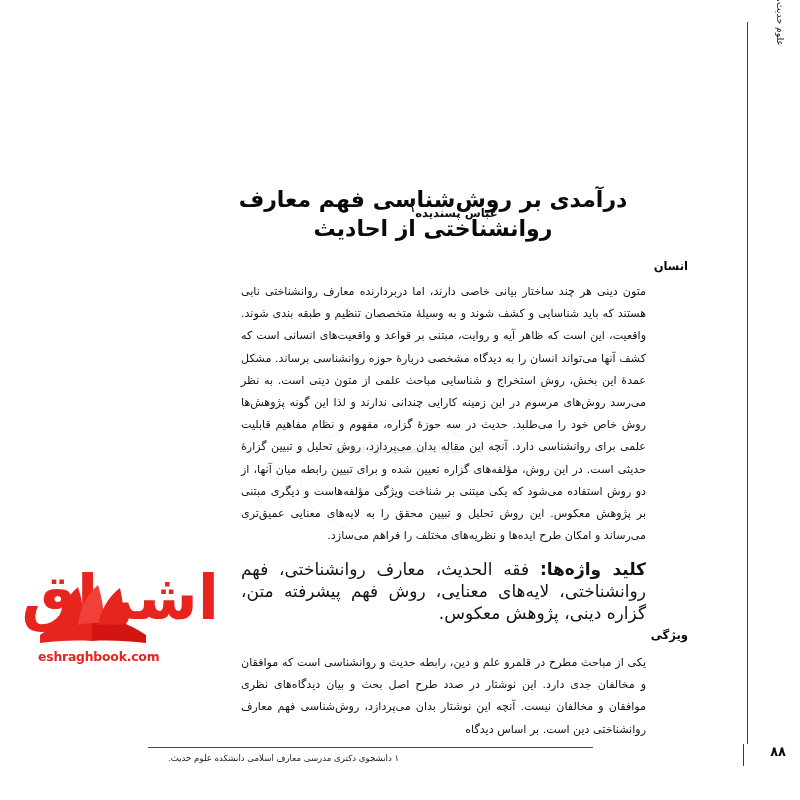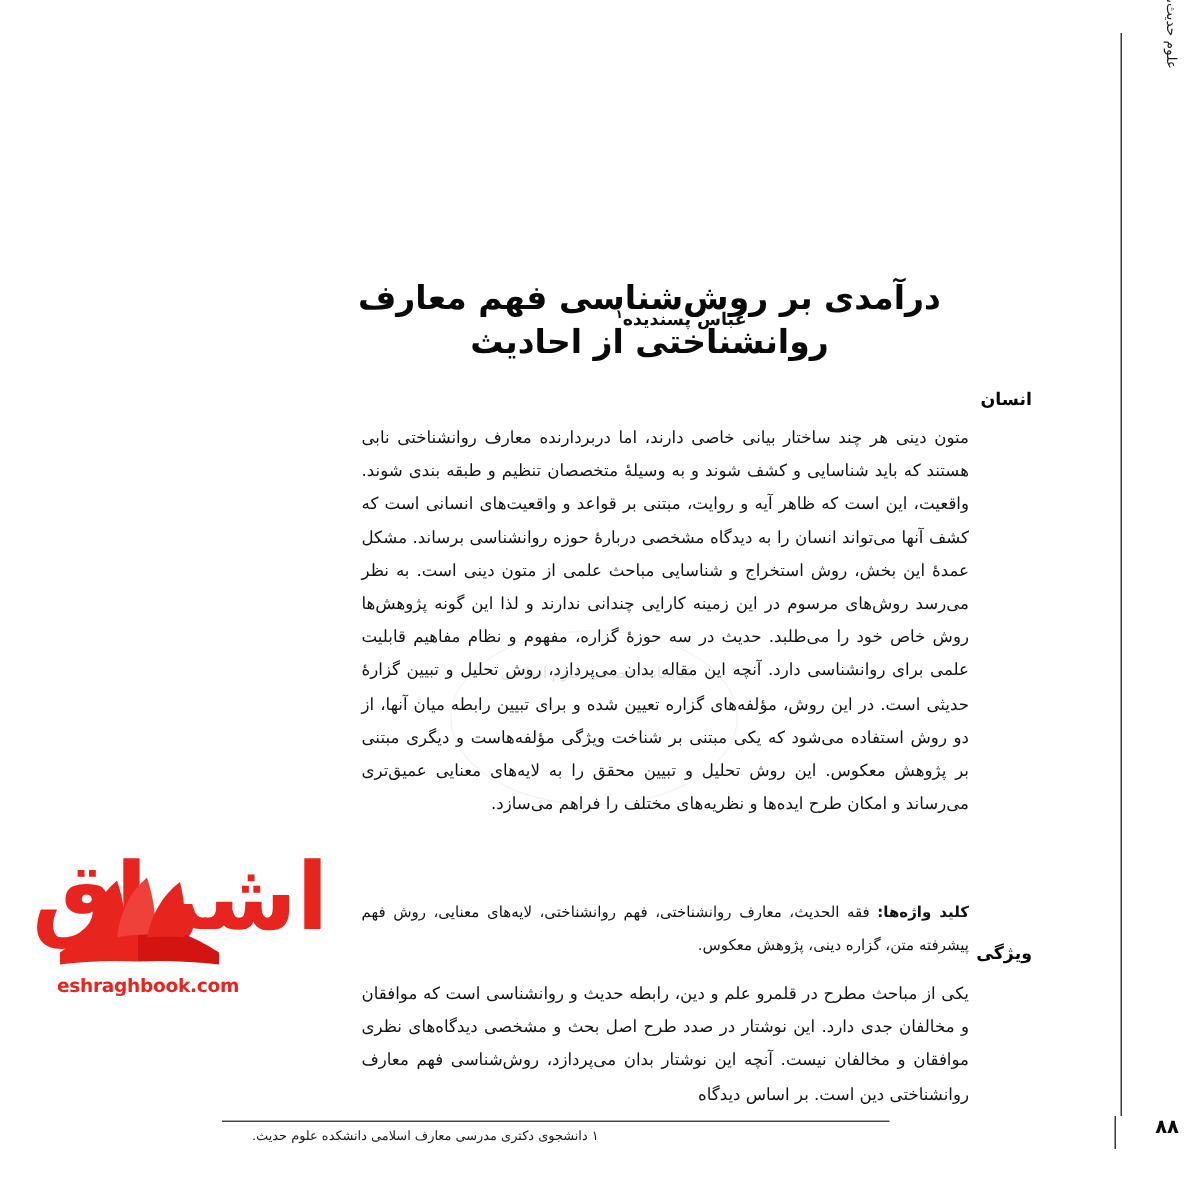--- a/index.html
+++ b/index.html
@@ -108,25 +108,24 @@
     margin-left: 12px;
   }
   .body-block.abstract-body { top: 281px; }
   .body-block.intro-body    { top: 652px; }
 
   .keywords {
     position: absolute;
     right: 72px;
     width: 405px;
     top: 558px;
-    font-size: 10px;
+    font-size: 17px;
     line-height: 22.2px;
     text-align: justify;
     color: #131313;
-    margin-top: 40px;
   }
   .keywords .kw-label { font-weight: bold; }
 
   
   .footer-rule {
     position: absolute;
     left: 148px;
     top: 747px;
     width: 445px;
     height: 1px;
@@ -239,21 +238,21 @@
 
     <div class="body-block abstract-body">متون دینی هر چند ساختار بیانی خاصی دارند، اما دربردارنده معارف روانشناختی نابی هستند که باید شناسایی و کشف شوند و به وسیلهٔ متخصصان تنظیم و طبقه بندی شوند. واقعیت، این است که ظاهر آیه و روایت، مبتنی بر قواعد و واقعیت‌های انسانی است که کشف آنها می‌تواند انسان را به دیدگاه مشخصی دربارهٔ حوزه روانشناسی برساند. مشکل عمدهٔ این بخش، روش استخراج و شناسایی مباحث علمی از متون دینی است. به نظر می‌رسد روش‌های مرسوم در این زمینه کارایی چندانی ندارند و لذا این گونه پژوهش‌ها روش خاص خود را می‌طلبد. حدیث در سه حوزهٔ گزاره، مفهوم و نظام مفاهیم قابلیت علمی برای روانشناسی دارد. آنچه این مقاله بدان می‌پردازد، روش تحلیل و تبیین گزارهٔ حدیثی است. در این روش، مؤلفه‌های گزاره تعیین شده و برای تبیین رابطه میان آنها، از دو روش استفاده می‌شود که یکی مبتنی بر شناخت ویژگی مؤلفه‌هاست و دیگری مبتنی بر پژوهش معکوس. این روش تحلیل و تبیین محقق را به لایه‌های معنایی عمیق‌تری می‌رساند و امکان طرح ایده‌ها و نظریه‌های مختلف را فراهم می‌سازد.</div>
 
     <div class="keywords">
       <span class="kw-label">کلید واژه‌ها:</span>
       <span>فقه الحدیث، معارف روانشناختی، فهم روانشناختی، لایه‌های معنایی، روش فهم پیشرفته متن، گزاره دینی، پژوهش معکوس.</span>
     </div>
 
     <div class="heading intro">ویژگی</div>
 
-    <div class="body-block intro-body">یکی از مباحث مطرح در قلمرو علم و دین، رابطه حدیث و روانشناسی است که موافقان و مخالفان جدی دارد. این نوشتار در صدد طرح اصل بحث و مشخصی دیدگاه‌های نظری موافقان و مخالفان نیست. آنچه این نوشتار بدان می‌پردازد، روش‌شناسی فهم معارف روانشناختی دین است. بر اساس دیدگاه</div>
+    <div class="body-block intro-body">یکی از مباحث مطرح در قلمرو علم و دین، رابطه حدیث و روانشناسی است که موافقان و مخالفان جدی دارد. این نوشتار در صدد طرح اصل بحث و بیان دیدگاه‌های نظری موافقان و مخالفان نیست. آنچه این نوشتار بدان می‌پردازد، روش‌شناسی فهم معارف روانشناختی دین است. بر اساس دیدگاه</div>
   </div>
 
   <div class="center-watermark"></div>
   <div class="center-watermark-text">کتابخانه تخصصی علوم اسلامی</div>
 
   <div class="logo">
     <div class="logo-word">اشراق</div>
     <svg class="logo-book" viewBox="0 0 112 62">
       <path d="M2 52 C 18 40, 34 34, 54 33 L 54 58 C 34 57, 18 58, 2 60 Z" fill="#e8241f"></path>
       <path d="M54 33 C 72 34, 90 40, 108 52 L 108 60 C 90 58, 72 57, 54 58 Z" fill="#d41410"></path>

